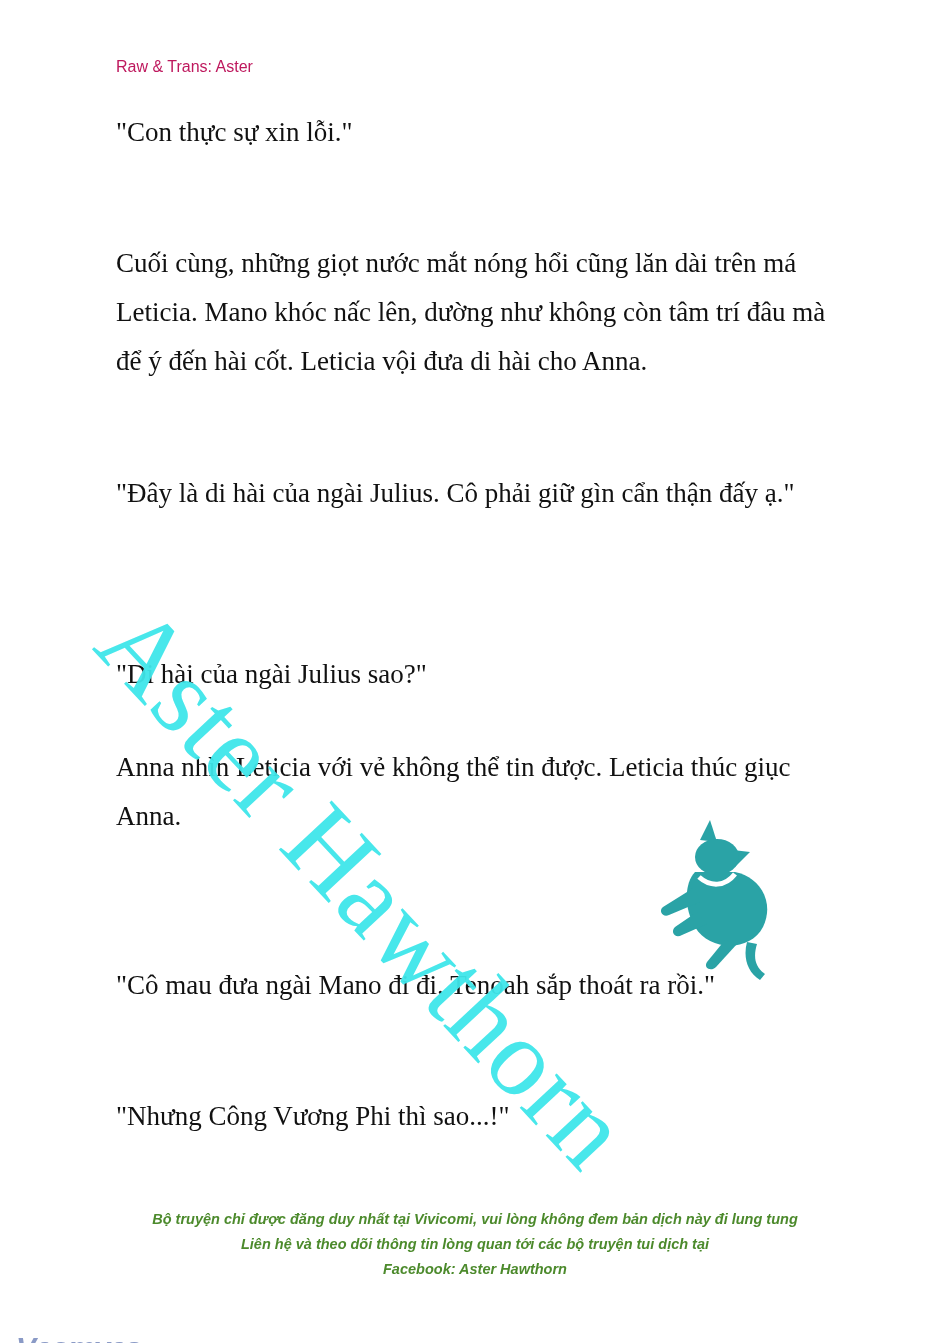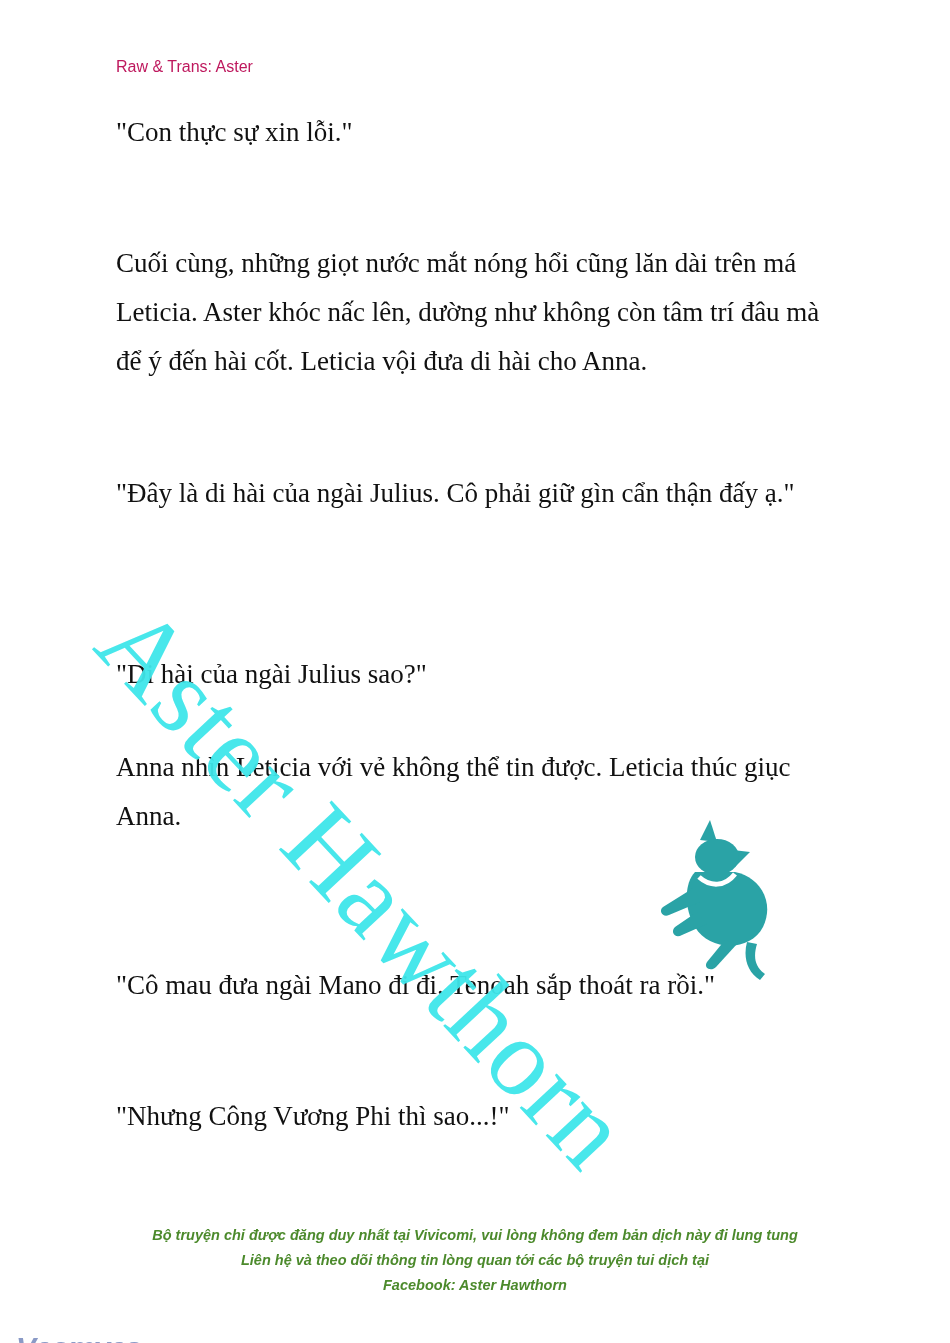--- a/index.html
+++ b/index.html
@@ -21,35 +21,35 @@
     font-family: "Liberation Serif", serif; font-size: 110px; color: #3fe6ea;
     transform: rotate(47deg); transform-origin: left center;
     white-space: nowrap; opacity: 0.95; pointer-events: none;
     font-weight: normal; letter-spacing: 1px;
     -webkit-text-stroke: 0px;
   }
   .cat { position: absolute; left: 655px; top: 812px; width: 120px; height: 170px; }
   .footer {
     position: absolute; left: 0; width: 950px; top: 1207px; text-align: center;
     font-family: "Liberation Sans", sans-serif; font-style: italic; font-weight: bold;
-    font-size: 14.5px; line-height: 25px; color: #4c8a2c; margin-top: 16px;
+    font-size: 14.5px; line-height: 25px; color: #4c8a2c;
   }
   .logo {
     position: absolute; left: 16px; top: 1331px;
     font-family: "Liberation Sans", sans-serif; font-style: italic; font-weight: bold;
     font-size: 30px; color: #8a9ac6; letter-spacing: -1px;
   }
 </style>
 </head>
 <body>
 
 <div class="header">Raw &amp; Trans: Aster</div>
 
 <p class="para" style="top:108px">"Con thực sự xin lỗi."</p>
-<p class="para" style="top:239px">Cuối cùng, những giọt nước mắt nóng hổi cũng lăn dài trên má Leticia. Aster khóc nấc lên, dường như không còn tâm trí đâu mà để ý đến hài cốt. Leticia vội đưa di hài cho Anna.</p>
+<p class="para" style="top:239px">Cuối cùng, những giọt nước mắt nóng hổi cũng lăn dài trên má Leticia. Mano khóc nấc lên, dường như không còn tâm trí đâu mà để ý đến hài cốt. Leticia vội đưa di hài cho Anna.</p>
 <p class="para" style="top:469px">"Đây là di hài của ngài Julius. Cô phải giữ gìn cẩn thận đấy ạ."</p>
 <p class="para" style="top:650px">"Di hài của ngài Julius sao?"</p>
 <p class="para" style="top:743px">Anna nhìn Leticia với vẻ không thể tin được. Leticia thúc giục Anna.</p>
 <p class="para" style="top:961px">"Cô mau đưa ngài Mano đi đi. Tenoah sắp thoát ra rồi."</p>
 <p class="para" style="top:1092px">"Nhưng Công Vương Phi thì sao...!"</p>
 
 <div class="watermark">Aster Hawthorn</div>
 
 <svg class="cat" viewBox="0 0 120 170">
   <g fill="#2aa3a6">

